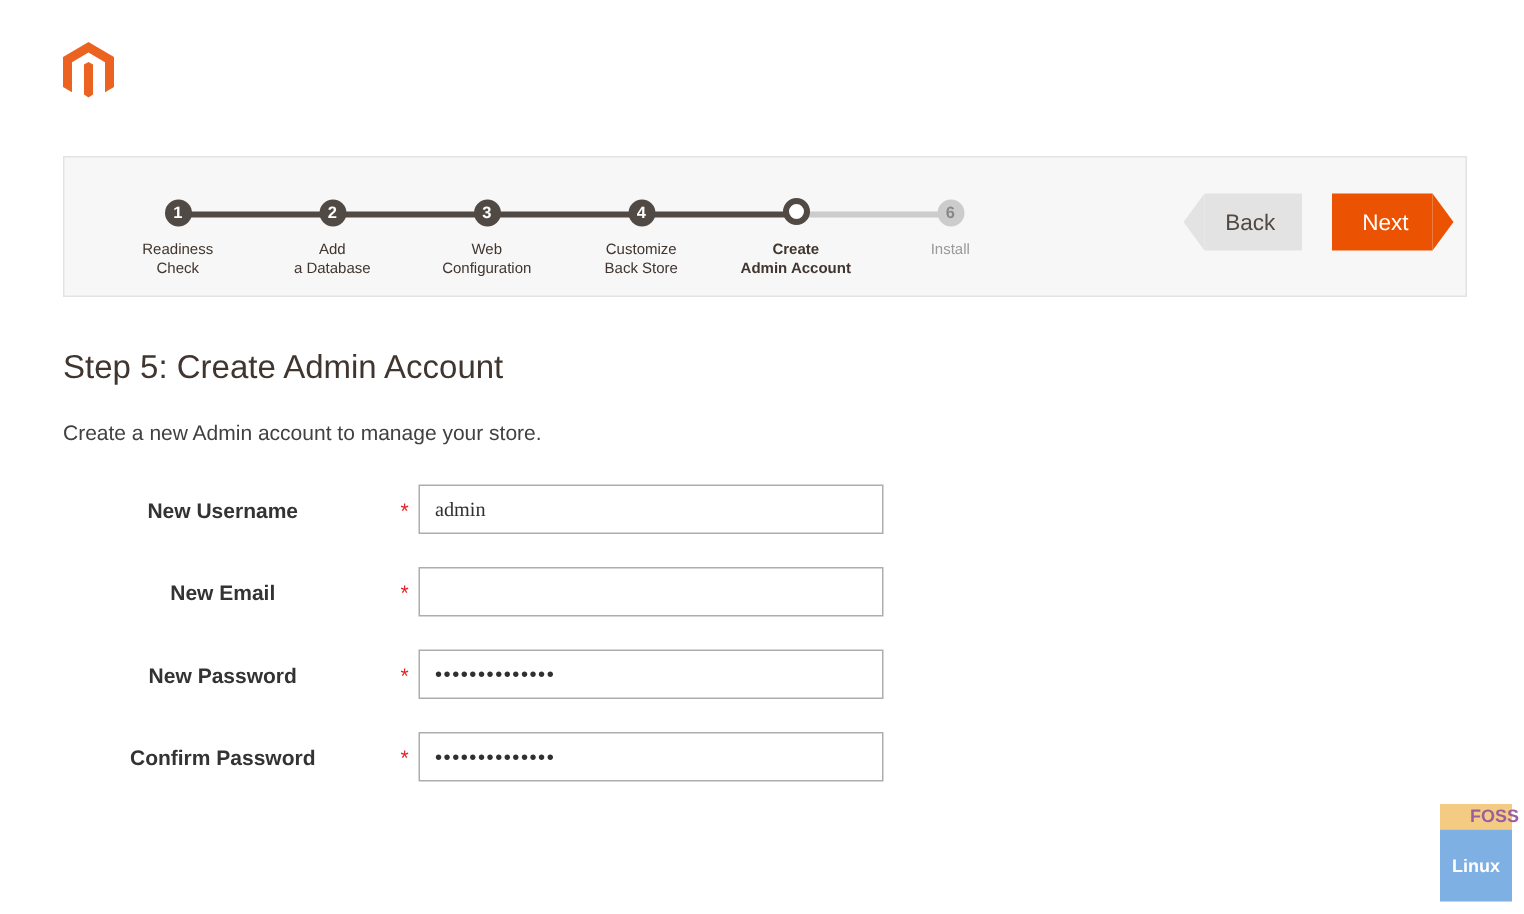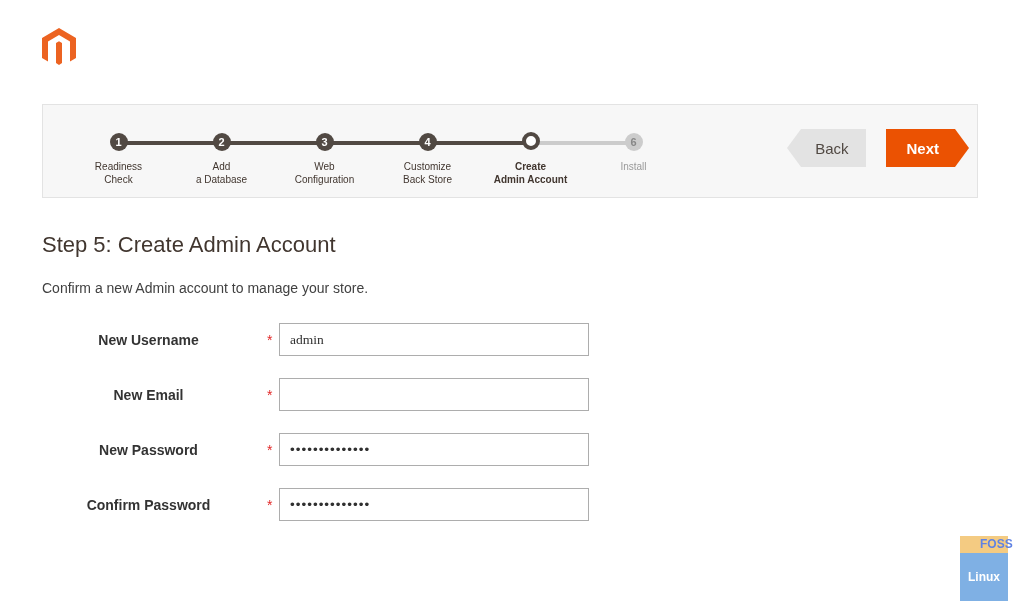--- a/index.html
+++ b/index.html
@@ -116,21 +116,21 @@
     border-bottom: 19px solid transparent;
     border-right: 14px solid #e3e3e3;
   }
   .btn-next {
     position: relative;
     background: #eb5202;
     color: #fff;
     height: 38px;
     padding: 0 16px 0 20px;
     font-size: 15px;
-    font-weight: 700;
+    font-weight: 400;
     display: flex;
     align-items: center;
     cursor: pointer;
     border: none;
   }
   .btn-next::after {
     content: "";
     position: absolute;
     right: -14px;
     top: 0;
@@ -209,21 +209,21 @@
     position: absolute;
     right: 8px;
     bottom: 8px;
     width: 48px;
     font-size: 12px;
     font-weight: 700;
     text-align: center;
     line-height: 1.2;
     opacity: 0.7;
   }
-  .watermark .foss { background:#f0b64e; color:#1d4ed8; padding:1px 20px; display:block; }
+  .watermark .foss { background:#f0b64e; color:#701a75; padding:1px 20px; display:block; }
   .watermark .linux { background:#4a90d9; color:#fff; padding:17px 3px; display:block; }
 </style>
 </head>
 <body>
 
 <div class="logo">
   <svg width="34" height="40" viewBox="0 0 34 40" fill="none">
     <path d="M17 0 L34 10 V30 L28 33.5 V13.5 L17 7 L6 13.5 V33.5 L0 30 V10 Z" fill="#ec6321"></path>
     <path d="M14 15 V35 L17 37 L20 35 V15 L17 13.3 Z" fill="#ec6321"></path>
   </svg>
@@ -266,21 +266,21 @@
       <div class="step-label">Install</div>
     </div>
   </div>
   <div class="nav-buttons">
     <button class="btn-back">Back</button>
     <button class="btn-next">Next</button>
   </div>
 </div>
 
 <h1 class="page-title">Step 5: Create Admin Account</h1>
-<p class="page-desc">Confirm a new Admin account to manage your store.</p>
+<p class="page-desc">Create a new Admin account to manage your store.</p>
 
 <div class="form">
   <div class="field-row">
     <label class="field-label">New Username</label>
     <span class="field-required">*</span>
     <input class="field-input" type="text" value="admin" style="">
   </div>
   <div class="field-row">
     <label class="field-label">New Email</label>
     <span class="field-required">*</span>

